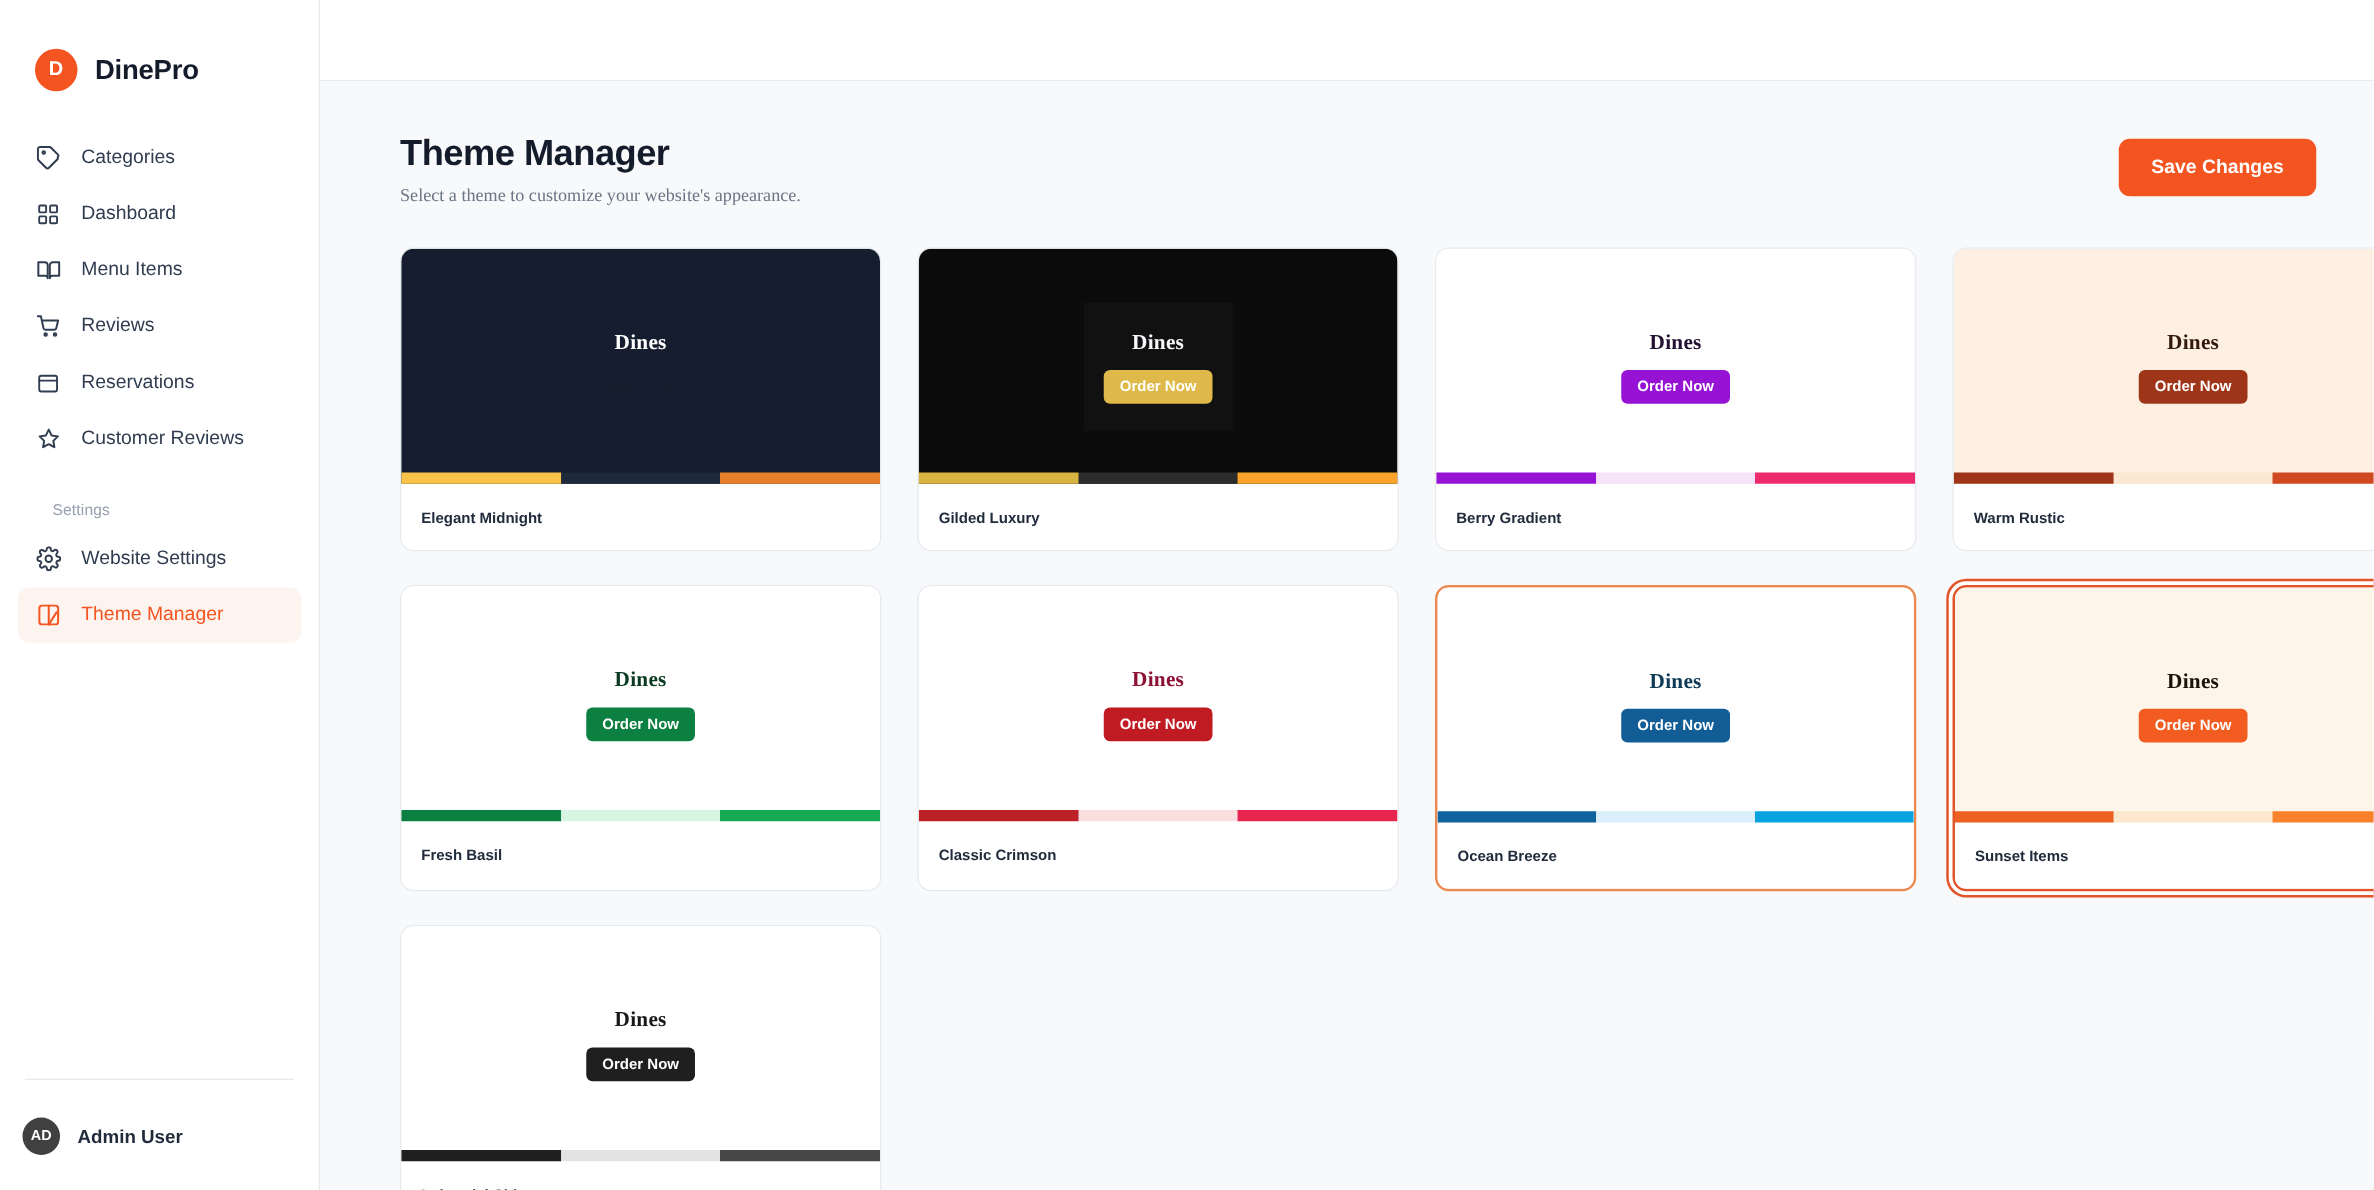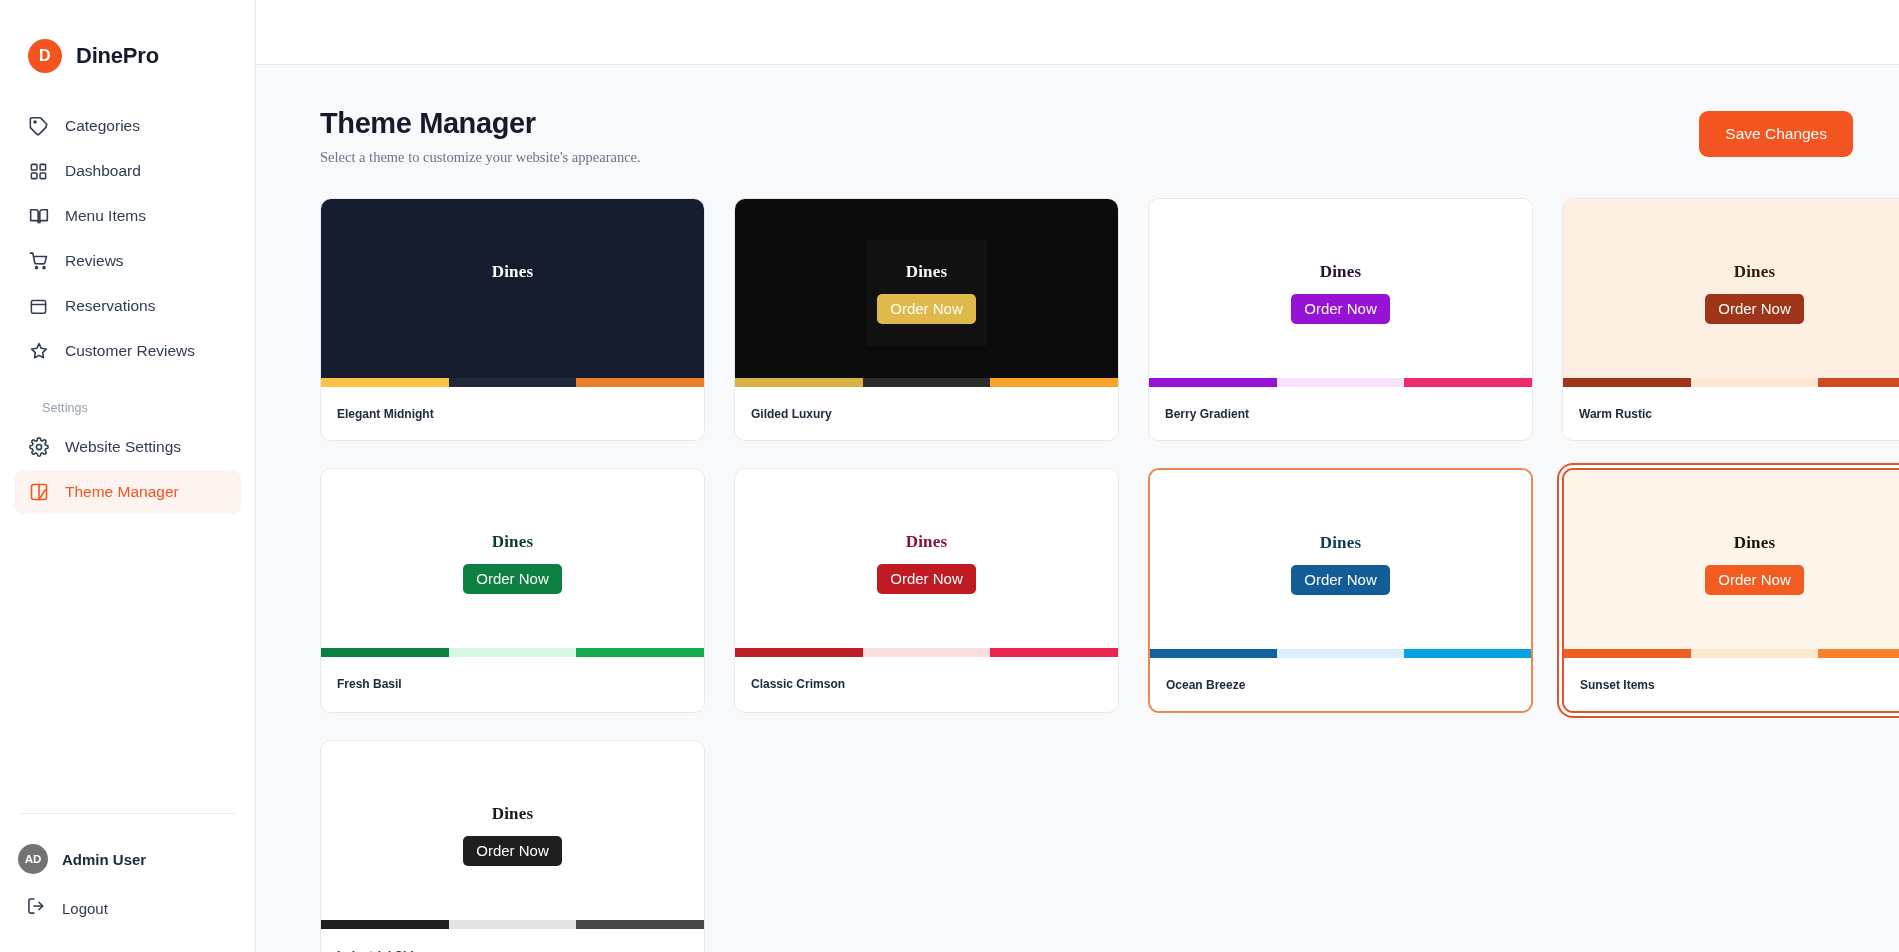--- a/index.html
+++ b/index.html
@@ -45,40 +45,40 @@
     font-size: 12.5px; color: #96a0af; font-weight: 500;
     padding: 0 14px; margin: 28px 0 10px 14px;
     letter-spacing: .1px;
   }
 
   .sidebar-foot { position: absolute; left: 0; right: 0; bottom: 0; padding: 0 14px 22px; }
   .sb-divider { height: 1px; background: #e8eaed; margin: 0 6px 24px; }
   .user-row { display: flex; align-items: center; gap: 14px; padding: 0 14px 0 4px; height: 42px; }
   .avatar {
     width: 30px; height: 30px; border-radius: 50%;
-    background: #737373; color: #fff;
+    background: #404040; color: #fff;
     display: flex; align-items: center; justify-content: center;
     font-size: 11.5px; font-weight: bold;
   }
   .user-name { font-size: 15px; font-weight: bold; color: #202b3c; }
   .logout-row { display: flex; align-items: center; gap: 16px; height: 44px; padding: 0 14px 0 12px; cursor: pointer; margin-top: 6px;}
   .logout-label { font-size: 15px; color: #303c4f; font-weight: 500; }
 
   
   .main { flex: 1 1 auto; height: 952px; display: flex; flex-direction: column; min-width: 0; }
   .topbar { height: 65px; background: #ffffff; border-bottom: 1px solid #e8eaed; flex: 0 0 65px; }
   .content { flex: 1 1 auto; background: #f7f9fb; overflow: hidden; padding: 42px 46px 0 64px; }
 
   .page-head { display: flex; align-items: flex-start; justify-content: space-between; }
   .page-title { font-size: 29px; font-weight: bold; color: #141c2b; letter-spacing: -.4px; }
   .page-sub { font-size: 14.5px; color: #6b7585; margin-top: 9px; font-family: Liberation Serif, serif; }
   .save-btn {
     background: #f4541f; color: #ffffff; border: none;
     font-family: "Liberation Sans", sans-serif;
-    font-size: 15.5px; font-weight: normal;
+    font-size: 15.5px; font-weight: bold;
     padding: 0 26px; height: 46px; border-radius: 9px; cursor: pointer;
     margin-top: 4px;
   }
 
   
   .grid {
     display: grid;
     grid-template-columns: repeat(4, 385px);
     gap: 27px 29px;
     margin-top: 32px;
@@ -108,21 +108,21 @@
     align-items: center; justify-content: center;
     padding: 22px 40px;
     width: 120px;
   }
   .preview-logo {
     font-family: "Liberation Serif", serif;
     font-size: 17px; font-weight: bold; letter-spacing: .2px;
   }
   .preview-btn {
     margin-top: 12px;
-    font-size: 15px; font-weight: normal;
+    font-size: 12px; font-weight: bold;
     color: #ffffff;
     padding: 6px 13px 7px; border-radius: 5px;
     white-space: nowrap;
     text-align: center;
   }
   .swatches { display: flex; height: 9px; width: 100%; position: absolute; bottom: 0; left: 0; }
   .swatches span { flex: 1 1 33.333%; }
   .card-foot {
     height: 53px; background: #ffffff;
     display: flex; align-items: center; justify-content: space-between;
@@ -230,30 +230,20 @@
       </div>
 
     </nav>
 
     <div class="sidebar-foot">
       <div class="sb-divider"></div>
       <div class="user-row">
         <div class="avatar">AD</div>
         <div class="user-name">Admin User</div>
       </div>
-      <div class="logout-row">
-        <span class="ico">
-          <svg width="20" height="20" viewBox="0 0 24 24" fill="none" stroke="#303c4f" stroke-width="1.9" stroke-linecap="round" stroke-linejoin="round">
-            <path d="M9.5 3.5H5.5a2 2 0 0 0-2 2v13a2 2 0 0 0 2 2h4"></path>
-            <path d="M15.5 16.5 20 12l-4.5-4.5"></path>
-              <path d="M20 12H9.5"></path>
-          </svg>
-        </span>
-        <span class="logout-label">Logout</span>
-      </div>
     </div>
 
   </aside>
 
   <section class="main">
     <div class="topbar"></div>
 
     <div class="content">
 
       <div class="page-head">

